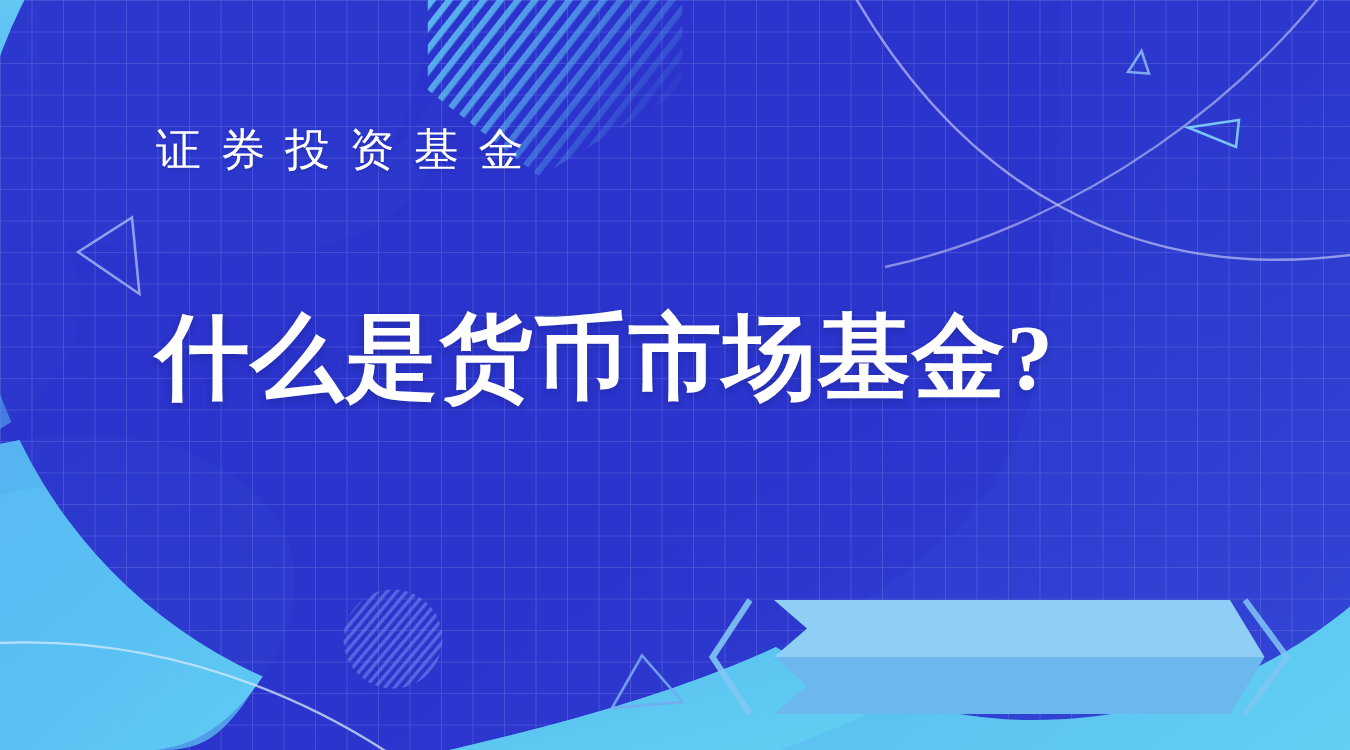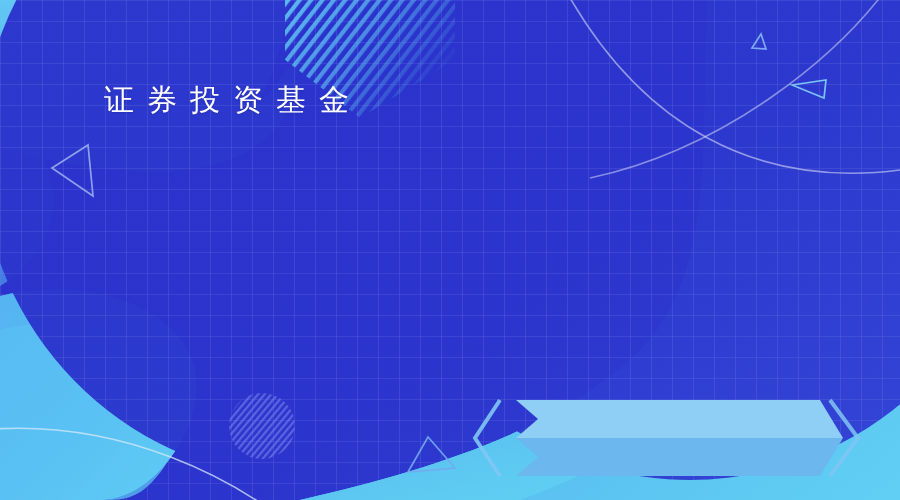--- a/index.html
+++ b/index.html
@@ -211,15 +211,16 @@
 
         <path d="M 516 400 L 820 400 L 843 438 L 516 438 L 538 419 Z" fill="#8fcff6"></path>
 
         <path d="M 516 438 L 843 438 L 820 476 L 516 476 L 538 457 Z" fill="#6bb7ee"></path>
       </g>
     </g>
   </svg>
 
   <div id="title-block">
     <div id="subtitle">证券投资基金</div>
+    <div id="main-title">什么是货币市场基金?</div>
   </div>
 
 </div>
 
 </body></html>

